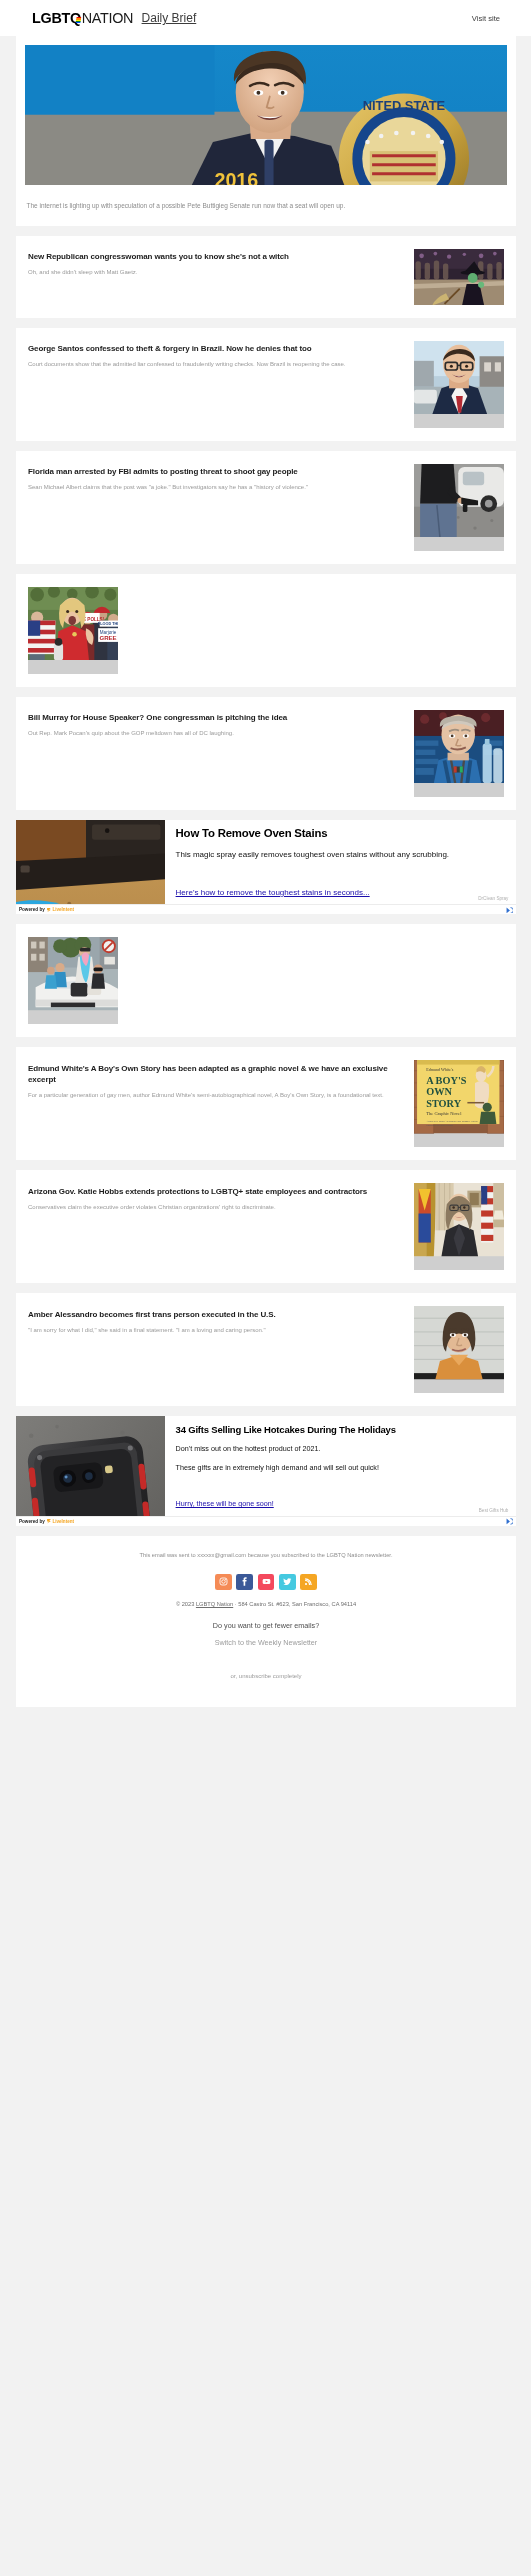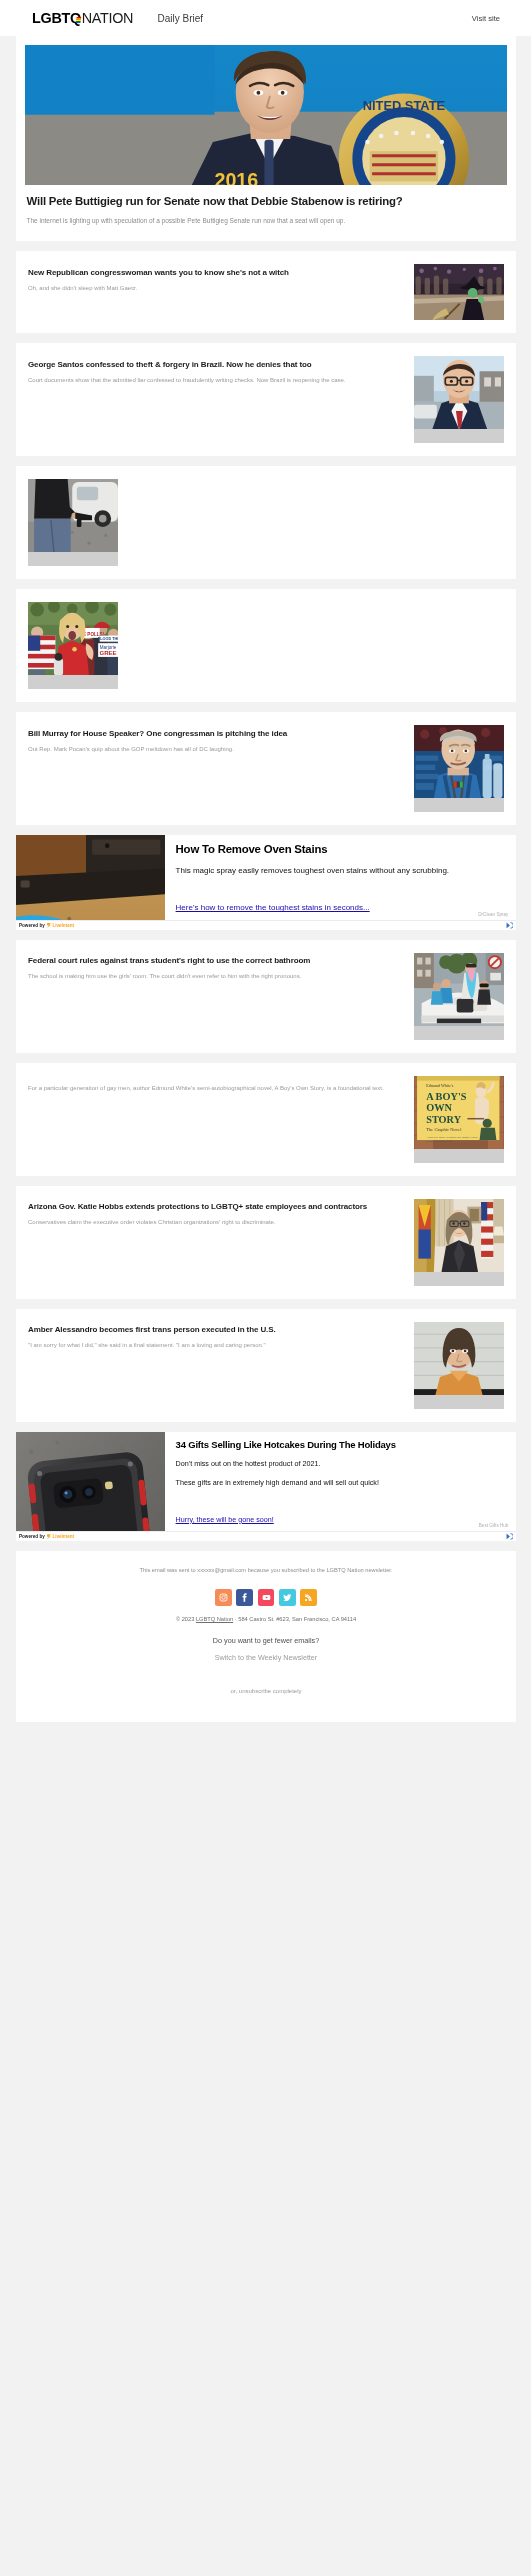--- a/index.html
+++ b/index.html
@@ -11,21 +11,20 @@
     -webkit-font-smoothing: antialiased;
   }
 
   
   .masthead {
     background: #ffffff;
     height: 36px;
     display: flex;
     align-items: center;
     padding: 0 32px;
-    gap: 16px;
   }
   .logo {
     display: flex;
     align-items: baseline;
     font-size: 14.4px;
     letter-spacing: -0.3px;
     color: #000;
     position: relative;
   }
   .logo .lg-bold { font-weight: bold; }
@@ -42,23 +41,24 @@
   .rainbow-q i {
     display: block; height: 1.3px;
   }
   .rainbow-q i:nth-child(1){background:#e40303;}
   .rainbow-q i:nth-child(2){background:#ff8c00;}
   .rainbow-q i:nth-child(3){background:#ffed00;}
   .rainbow-q i:nth-child(4){background:#008026;}
   .rainbow-q i:nth-child(5){background:#004dff;}
 
   .brief-label {
-    font-size: 10px;
+    font-size: 12px;
     color: #3c3c3c;
     margin-left: 8.4px;
+    text-decoration: underline;
   }
   .visit-site {
     margin-left: auto;
     font-size: 7.6px;
     color: #3c3c3c;
     text-decoration: none;
   }
 
   
   .wrap { padding: 0 16px; }
@@ -338,21 +338,20 @@
         <g stroke="#b03030" stroke-width="4">
           <line x1="458" y1="146" x2="542" y2="146"></line>
             <line x1="458" y1="158" x2="542" y2="158"></line>
           <line x1="458" y1="170" x2="542" y2="170"></line>
         </g>
 
         <text x="250" y="188" font-size="26" font-family="Liberation Sans, sans-serif" font-weight="bold" fill="#f0c23a">2016</text>
       </svg>
     </div>
     <div class="hero-body">
-      <a class="hero-title" href="#" style="text-decoration:none;display:block">Will Pete Buttigieg run for Senate now that Debbie Stabenow is retiring?</a>
       <div class="hero-dek">The internet is lighting up with speculation of a possible Pete Buttigieg Senate run now that a seat will open up.</div>
     </div>
   </div>
 
   <div class="card">
     <div class="story">
       <div class="story-text">
         <a class="story-title" href="#" style="text-decoration:none;display:block">New Republican congresswoman wants you to know she's not a witch</a>
         <div class="story-dek">Oh, and she didn't sleep with Matt Gaetz.</div>
       </div>
@@ -423,20 +422,24 @@
           <circle cx="69" cy="33" r="2" fill="#2f2016"></circle>
           <path d="M50 44 q9 7 18 0 q-9 4 -18 0 Z" fill="#7c3a38"></path>
           <path d="M51 45 q8 3 16 0 q-8 1.5 -16 0 Z" fill="#ffffff"></path>
         </svg>
       </div>
     </div>
   </div>
 
   <div class="card">
     <div class="story tall">
+      <div class="story-text">
+        <a class="story-title" href="#" style="text-decoration:none;display:block">Florida man arrested by FBI admits to posting threat to shoot gay people</a>
+        <div class="story-dek">Sean Michael Albert claims that the post was "a joke." But investigators say he has a "history of violence."</div>
+      </div>
       <div class="story-thumb">
         <svg class="ph" viewBox="0 0 118 96" preserveAspectRatio="none">
           <rect width="118" height="96" fill="#9c9c9a"></rect>
           <rect y="56" width="118" height="40" fill="#8d8c89"></rect>
           <g fill="#7c7b78">
             <circle cx="16" cy="72" r="2"></circle>
               <circle cx="34" cy="80" r="2.4"></circle>
               <circle cx="58" cy="70" r="1.8"></circle>
             <circle cx="80" cy="84" r="2.2"></circle>
               <circle cx="102" cy="74" r="2"></circle>
@@ -639,24 +642,20 @@
         <svg width="6.8" height="6.8" viewBox="0 0 12 12">
           <path d="M1 1 L1 11 L7 6 Z" fill="#2f6fd0"></path>
           <path d="M8 1 A5 5 0 0 1 8 11" fill="none" stroke="#2f6fd0" stroke-width="1.6"></path>
         </svg>
       </span>
     </div>
   </div>
 
   <div class="card">
     <div class="story tall">
-      <div class="story-text">
-        <a class="story-title" href="#" style="text-decoration:none;display:block">Federal court rules against trans student's right to use the correct bathroom</a>
-        <div class="story-dek">The school is making him use the girls' room. The court didn't even refer to him with the right pronouns.</div>
-      </div>
       <div class="story-thumb">
         <svg class="ph" viewBox="0 0 118 96" preserveAspectRatio="none">
           <rect width="118" height="96" fill="#a9b4b8"></rect>
           <rect x="0" y="0" width="118" height="40" fill="#9aa6ac"></rect>
           <rect x="0" y="0" width="26" height="46" fill="#8d8377"></rect>
           <rect x="4" y="6" width="7" height="9" fill="#cfc8bd"></rect>
           <rect x="15" y="6" width="7" height="9" fill="#cfc8bd"></rect>
           <rect x="4" y="22" width="7" height="9" fill="#cfc8bd"></rect>
           <rect x="15" y="22" width="7" height="9" fill="#cfc8bd"></rect>
           <g fill="#4f6a3b">
@@ -689,20 +688,21 @@
           <path d="M85 48 L99 48 L101 68 L83 68 Z" fill="#2b2b2e"></path>
           <rect x="86" y="40" width="12" height="5" rx="2" fill="#1a1a1a"></rect>
         </svg>
       </div>
     </div>
   </div>
 
   <div class="card">
     <div class="story tall">
       <div class="story-text">
+        <a class="story-title" href="#" style="text-decoration:none;display:block">Edmund White's A Boy's Own Story has been adapted as a graphic novel &amp; we have an exclusive excerpt</a>
         <div class="story-dek">For a particular generation of gay men, author Edmund White's semi-autobiographical novel, A Boy's Own Story, is a foundational text.</div>
       </div>
       <div class="story-thumb">
         <svg class="ph" viewBox="0 0 118 96" preserveAspectRatio="none">
           <rect width="118" height="96" fill="#8c5a3c"></rect>
           <g fill="#a56a46" stroke="#7b4c32" stroke-width="0.6">
             <rect x="0" y="0" width="26" height="96"></rect>
               <rect x="96" y="0" width="22" height="96"></rect>
           </g>
           <g stroke="#7b4c32" stroke-width="0.6" opacity=".7">

